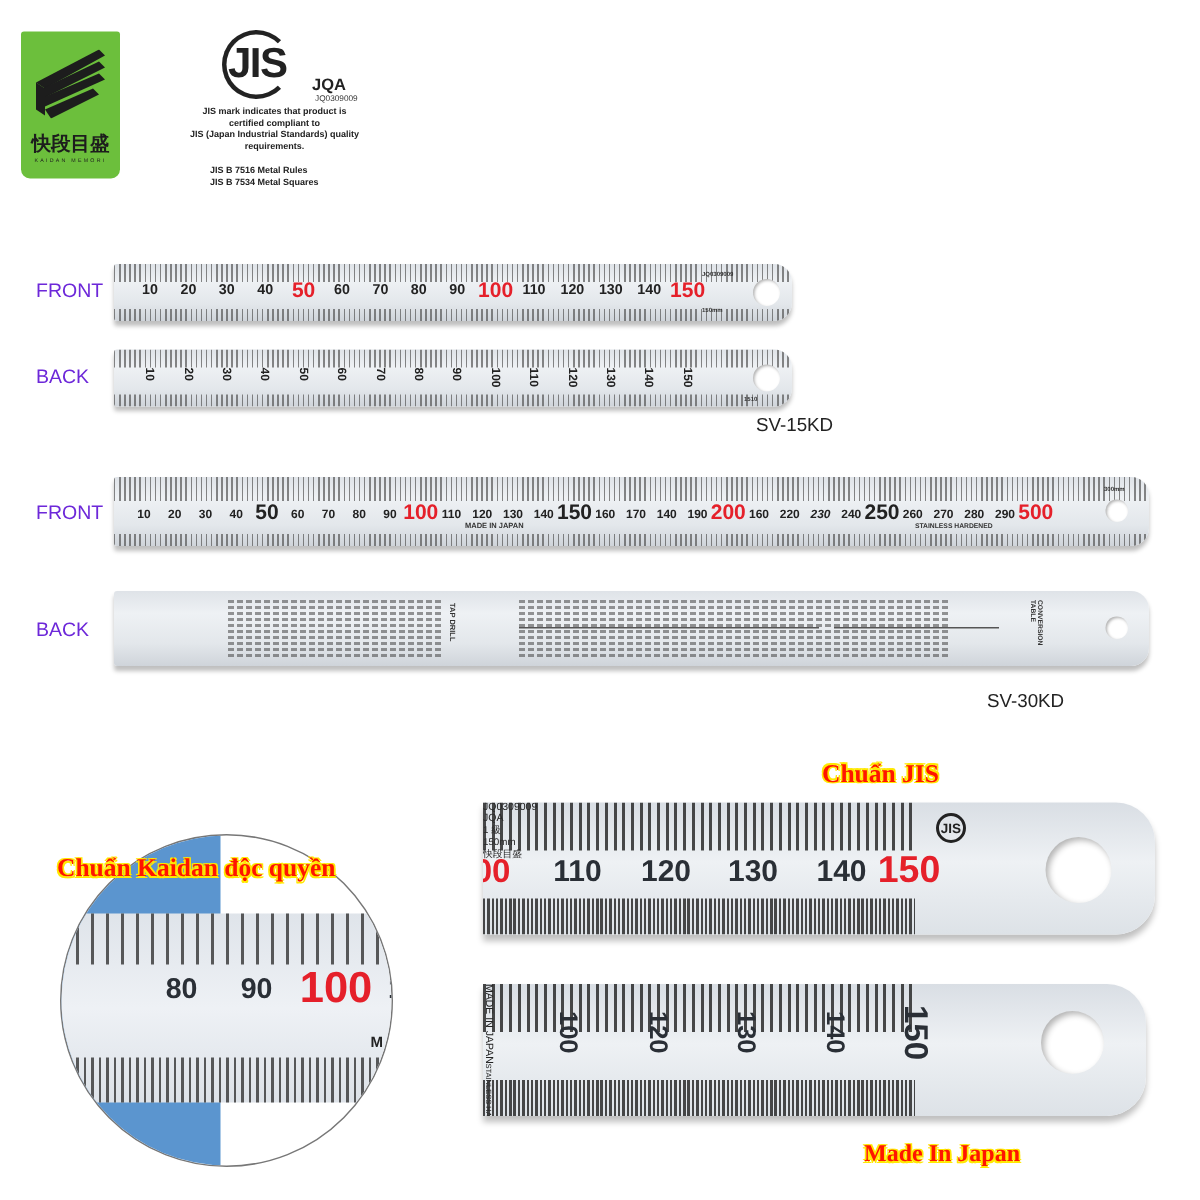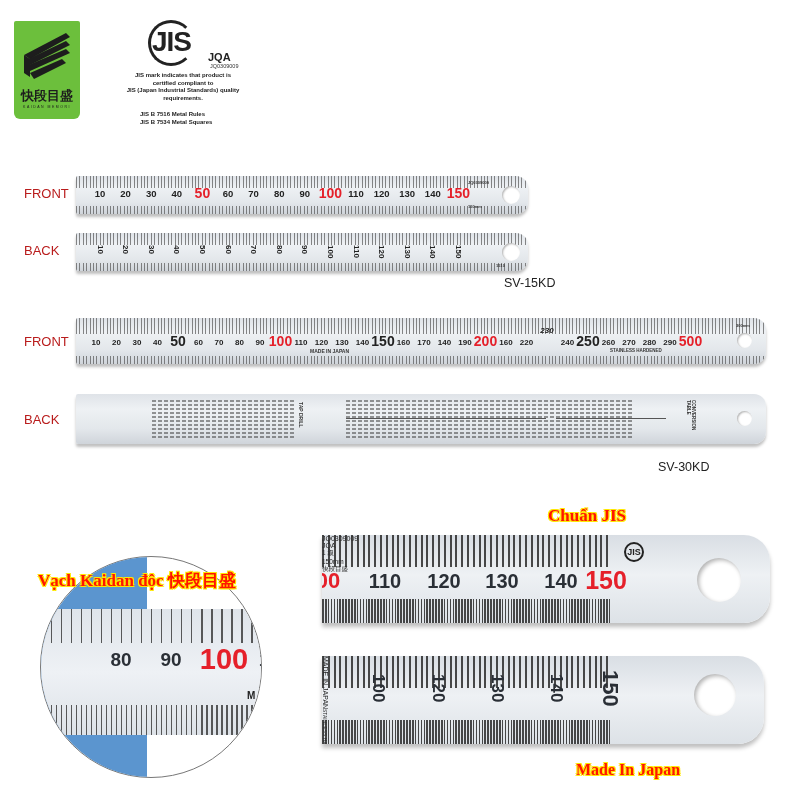--- a/index.html
+++ b/index.html
@@ -20,21 +20,21 @@
   .jis-block { position: absolute; left: 118px; top: 20px; width: 130px; height: 112px; }
   .jis-mark { position: absolute; left: 30px; top: 0; width: 56px; height: 46px; }
   .jis-mark .ring { position: absolute; left: 0; top: 0; width: 46px; height: 46px; border: 3px solid #222; border-radius: 50%; border-right-color: transparent; border-bottom-color: #222; }
   .jis-mark .letters { position: absolute; left: 4px; top: 6px; font-size: 28px; font-weight: bold; letter-spacing: -1px; color: #222; font-family: "Liberation Sans", sans-serif; }
   .jqa { position: absolute; left: 90px; top: 31px; font-size: 11px; font-weight: bold; color: #222; }
   .jqa-code { position: absolute; left: 92px; top: 43px; font-size: 5.5px; color: #333; }
   .jis-note { position: absolute; left: 0; top: 52px; width: 130px; text-align: center; font-size: 6px; line-height: 7.5px; color: #222; font-weight: bold; }
   .jis-std { position: absolute; left: 22px; top: 90px; font-size: 6px; line-height: 8px; color: #222; font-weight: bold; }
 
   
-  .side-label { position: absolute; font-size: 13px; color: #b91c1c; }
+  .side-label { position: absolute; font-size: 13px; color: #6d28d9; }
   .model-label { position: absolute; font-size: 12.5px; color: #222; }
 
   
   .ruler {
     position: absolute; background: linear-gradient(#dfe3e8 0%, #eef1f4 30%, #e3e7eb 70%, #cfd4da 100%);
     border-radius: 2px 12px 12px 2px; box-shadow: 0 3px 3px rgba(0,0,0,0.25);
     overflow: hidden;
   }
   .ticks-top, .ticks-bot { position: absolute; left: 0; right: 0; }
   .ticks-top { top: 0; height: 12px;
@@ -184,21 +184,21 @@
     <span class="num" style="left: 266px; top: 20px; font-size: 8px;">130</span>
     <span class="num" style="left: 286.5px; top: 20px; font-size: 8px;">140</span>
     <span class="num" style="left: 307px; top: 15px; font-size: 14px;">150</span>
     <span class="num" style="left: 327.5px; top: 20px; font-size: 8px;">160</span>
     <span class="num" style="left: 348px; top: 20px; font-size: 8px;">170</span>
     <span class="num" style="left: 368.5px; top: 20px; font-size: 8px;">140</span>
     <span class="num" style="left: 389px; top: 20px; font-size: 8px;">190</span>
     <span class="num red" style="left: 409.5px; top: 15px; font-size: 14px;">200</span>
     <span class="num" style="left: 430px; top: 20px; font-size: 8px;">160</span>
     <span class="num" style="left: 450.5px; top: 20px; font-size: 8px;">220</span>
-    <span class="num" style="left: 471px; top: 8px; font-size: 8px; font-style: italic;">230</span>
+    <span class="num" style="left: 471px; top: 20px; font-size: 8px; font-style: italic;">230</span>
     <span class="num" style="left: 491.5px; top: 20px; font-size: 8px;">240</span>
     <span class="num" style="left: 512px; top: 15px; font-size: 14px;">250</span>
     <span class="num" style="left: 532.5px; top: 20px; font-size: 8px;">260</span>
     <span class="num" style="left: 553px; top: 20px; font-size: 8px;">270</span>
     <span class="num" style="left: 573.5px; top: 20px; font-size: 8px;">280</span>
     <span class="num" style="left: 594px; top: 20px; font-size: 8px;">290</span>
     <span class="num red" style="left: 614.5px; top: 15px; font-size: 14px;">500</span>
   </div>
 
 <div class="side-label" style="left:24px; top:412px;">BACK</div>
@@ -291,21 +291,21 @@
   <div class="blue"></div>
   <div class="strip"></div>
   <div class="mtop"></div>
   <div class="mbot"></div>
   <div class="mnum" style="left:80px;">80</div>
   <div class="mnum" style="left:130px;">90</div>
   <div class="mnum red" style="left:183px;">100</div>
   <div class="mnum" style="left:233px;">110</div>
   <div class="mm">M</div>
 </div>
-<div class="caption" style="left:38px; top:569px; font-size:17px;">Vạch Kaidan độc 快段目盛</div>
+<div class="caption" style="left:38px; top:569px; font-size:17px;">Chuẩn Kaidan độc quyền</div>
 
 <div class="caption" style="left:548px; top:506px; font-size:17px;">Chuẩn JIS</div>
 <div class="closeup" style="left:322px; top:535px; width:448px; height:88px;">
   <div class="ctop" style="width:288px;"></div>
   <div class="cbot" style="width:288px;"></div>
   <div class="cnum red" style="left:6px; top:33px; font-size:22px;">00</div>
   <div class="cnum" style="left:63px; top:35px; font-size:20px;">110</div>
   <div class="cnum" style="left:122px; top:35px; font-size:20px;">120</div>
   <div class="cnum" style="left:180px; top:35px; font-size:20px;">130</div>
   <div class="cnum" style="left:239px; top:35px; font-size:20px;">140</div>

